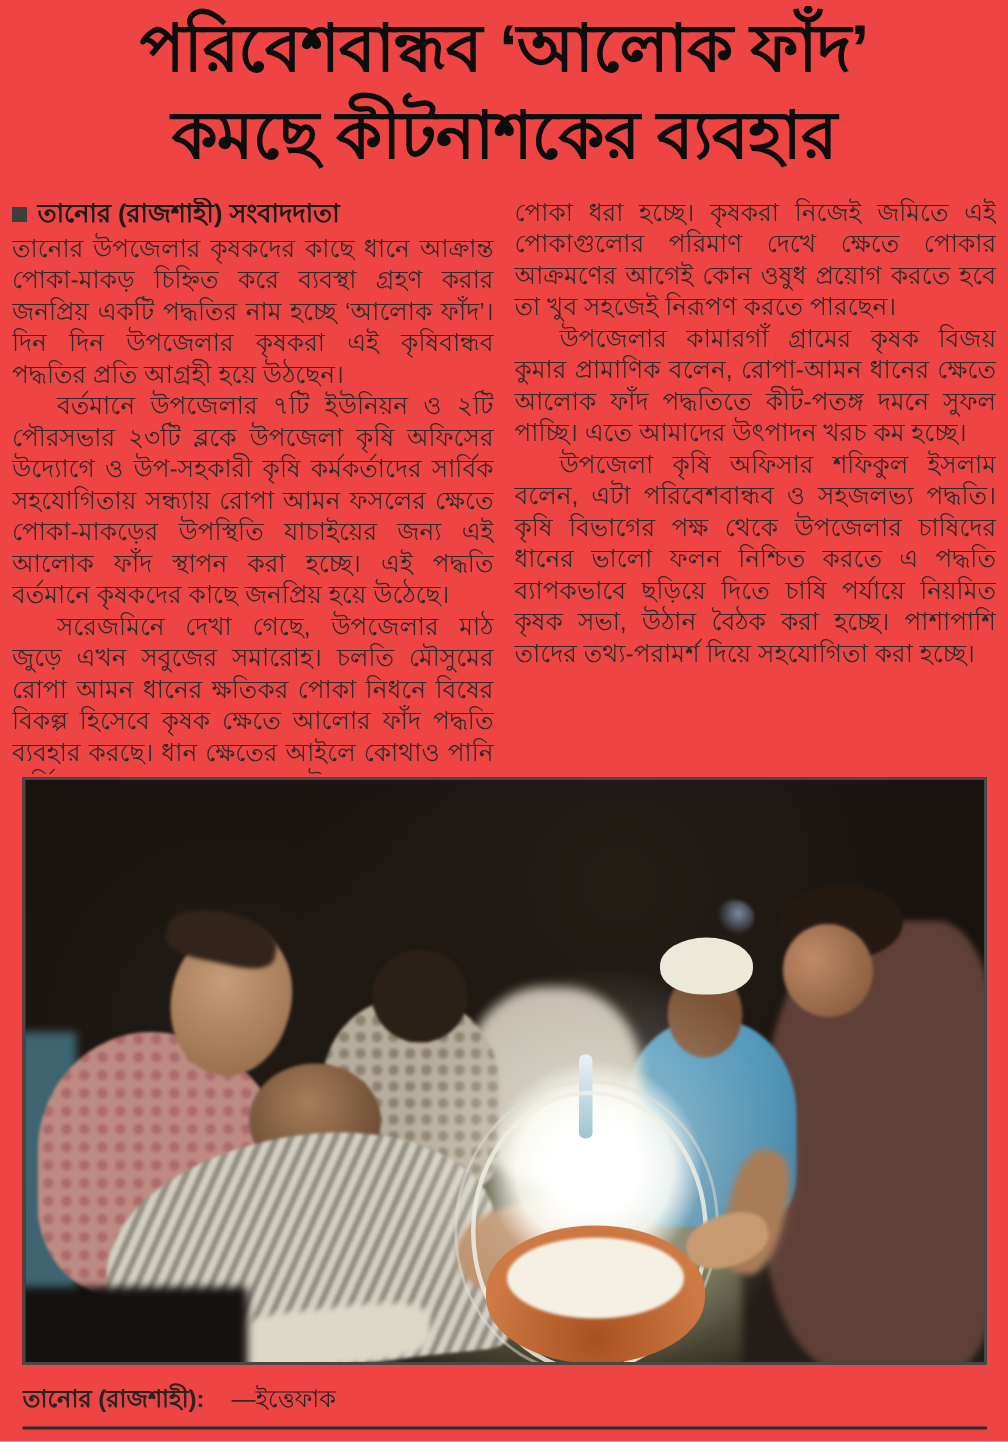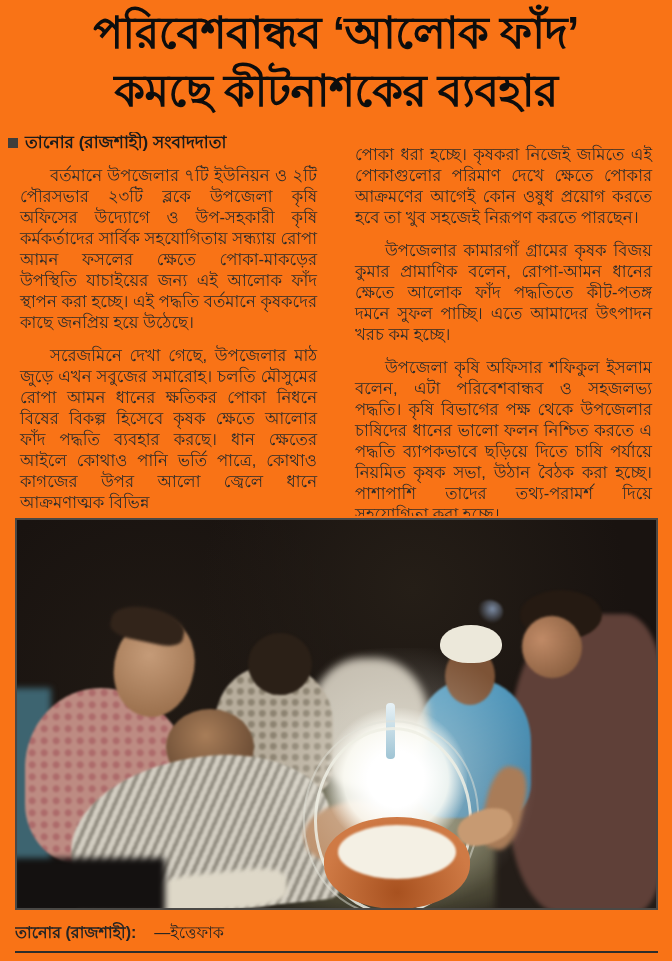--- a/index.html
+++ b/index.html
@@ -1,19 +1,19 @@
 <!DOCTYPE html>
 <html><head>
 <meta charset="utf-8">
 <style>
   * { margin:0; padding:0; box-sizing:border-box; }
   html,body { background:#e8e8e6; }
   .page {
     position:relative; width:672px; height:961px; margin:0 auto;
-    background:#f97316; overflow:hidden;
+    background:#ef4444; overflow:hidden;
     font-family:"Liberation Sans", sans-serif;
     color:#2d2c2a;
   }
   
   .headline {
     position:absolute; top:4px; left:0; right:0; height:126px;
     text-align:center; overflow:hidden;
     font-weight:700; color:#0d0d0d;
     font-size:44px; line-height:58px; letter-spacing:-0.5px;
   }
@@ -21,21 +21,21 @@
   .columns {
     position:absolute; top:132px; left:8px; width:656px; height:384px;
     display:flex; gap:14px; overflow:hidden;
   }
   .col { flex:1 1 0; font-size:16.5px; line-height:21px; text-align:justify; }
   .byline { font-weight:700; font-size:17px; margin-bottom:3px; color:#1c1b1a; }
   .byline .sq {
     display:inline-block; width:10px; height:10px; background:#3f3e3c;
     margin-right:7px;
   }
-  .col p { margin:12px; }
+  .col p { margin:0; }
   .col p.ind { text-indent:30px; }
   
   .photo {
     position:absolute; top:518px; left:15px; width:643px; height:392px;
     background:
       radial-gradient(circle at 62% 18%, #251e17 0%, rgba(37,30,23,0) 42%),
       radial-gradient(circle at 22% 42%, #211a14 0%, rgba(33,26,20,0) 38%),
       #191310;
     border:2px solid #4a4845; overflow:hidden;
   }
@@ -131,20 +131,21 @@
   <h1 class="headline">
     <span>পরিবেশবান্ধব ‘আলোক ফাঁদ’</span><br>
     <span>কমছে কীটনাশকের ব্যবহার</span>
   </h1>
 
   <div class="columns">
     <div class="col">
       <div class="byline">
         <span class="sq"></span><span>তানোর (রাজশাহী) সংবাদদাতা</span>
       </div>
+      <p>তানোর উপজেলার কৃষকদের কাছে ধানে আক্রান্ত পোকা-মাকড় চিহ্নিত করে ব্যবস্থা গ্রহণ করার জনপ্রিয় একটি পদ্ধতির নাম হচ্ছে ‘আলোক ফাঁদ’। দিন দিন উপজেলার কৃষকরা এই কৃষিবান্ধব পদ্ধতির প্রতি আগ্রহী হয়ে উঠছেন।</p>
       <p class="ind">বর্তমানে উপজেলার ৭টি ইউনিয়ন ও ২টি পৌরসভার ২৩টি ব্লকে উপজেলা কৃষি অফিসের উদ্যোগে ও উপ-সহকারী কৃষি কর্মকর্তাদের সার্বিক সহযোগিতায় সন্ধ্যায় রোপা আমন ফসলের ক্ষেতে পোকা-মাকড়ের উপস্থিতি যাচাইয়ের জন্য এই আলোক ফাঁদ স্থাপন করা হচ্ছে। এই পদ্ধতি বর্তমানে কৃষকদের কাছে জনপ্রিয় হয়ে উঠেছে।</p>
       <p class="ind">সরেজমিনে দেখা গেছে, উপজেলার মাঠ জুড়ে এখন সবুজের সমারোহ। চলতি মৌসুমের রোপা আমন ধানের ক্ষতিকর পোকা নিধনে বিষের বিকল্প হিসেবে কৃষক ক্ষেতে আলোর ফাঁদ পদ্ধতি ব্যবহার করছে। ধান ক্ষেতের আইলে কোথাও পানি ভর্তি পাত্রে, কোথাও কাগজের উপর আলো জ্বেলে ধানে আক্রমণাত্মক বিভিন্ন</p>
     </div>
     <div class="col">
       <p>পোকা ধরা হচ্ছে। কৃষকরা নিজেই জমিতে এই পোকাগুলোর পরিমাণ দেখে ক্ষেতে পোকার আক্রমণের আগেই কোন ওষুধ প্রয়োগ করতে হবে তা খুব সহজেই নিরূপণ করতে পারছেন।</p>
       <p class="ind">উপজেলার কামারগাঁ গ্রামের কৃষক বিজয় কুমার প্রামাণিক বলেন, রোপা-আমন ধানের ক্ষেতে আলোক ফাঁদ পদ্ধতিতে কীট-পতঙ্গ দমনে সুফল পাচ্ছি। এতে আমাদের উৎপাদন খরচ কম হচ্ছে।</p>
       <p class="ind">উপজেলা কৃষি অফিসার শফিকুল ইসলাম বলেন, এটা পরিবেশবান্ধব ও সহজলভ্য পদ্ধতি। কৃষি বিভাগের পক্ষ থেকে উপজেলার চাষিদের ধানের ভালো ফলন নিশ্চিত করতে এ পদ্ধতি ব্যাপকভাবে ছড়িয়ে দিতে চাষি পর্যায়ে নিয়মিত কৃষক সভা, উঠান বৈঠক করা হচ্ছে। পাশাপাশি তাদের তথ্য-পরামর্শ দিয়ে সহযোগিতা করা হচ্ছে।</p>
     </div>
   </div>
 

